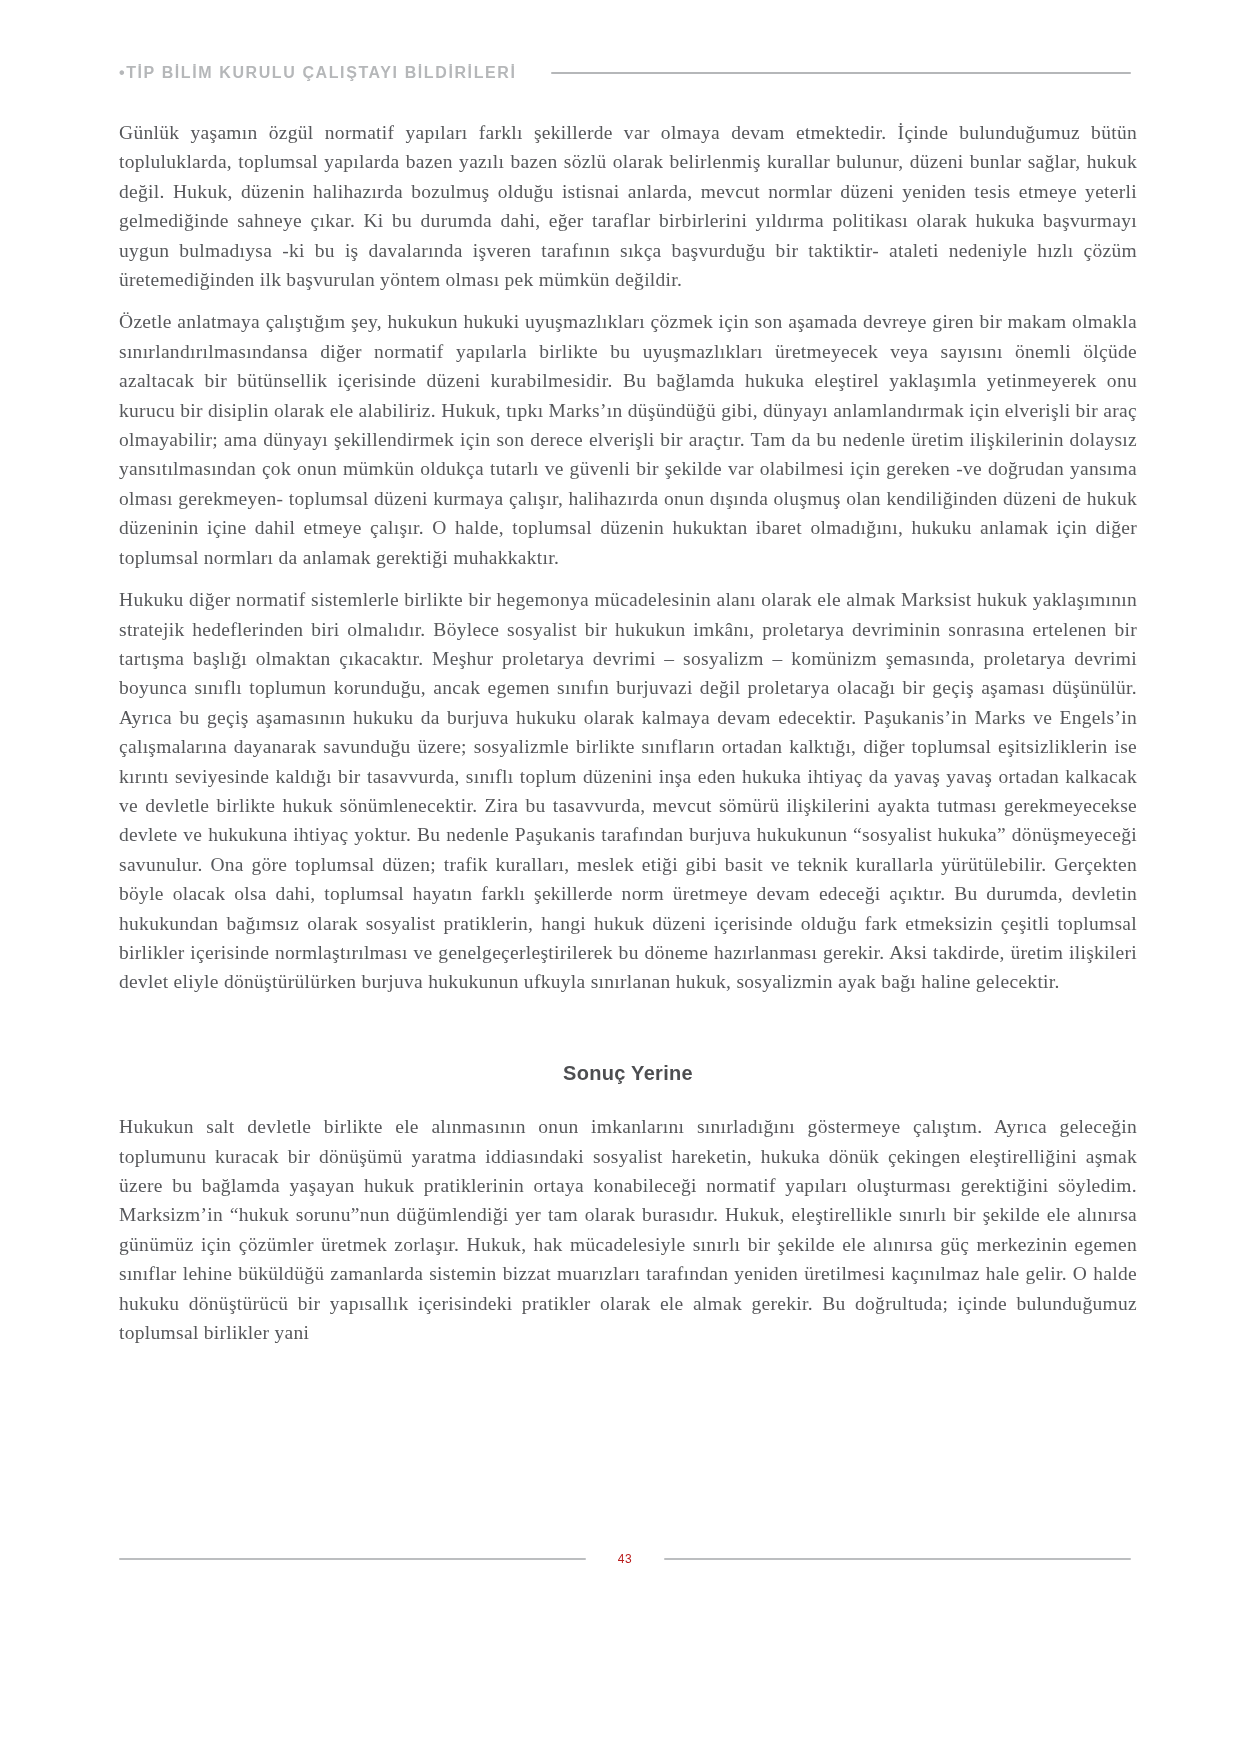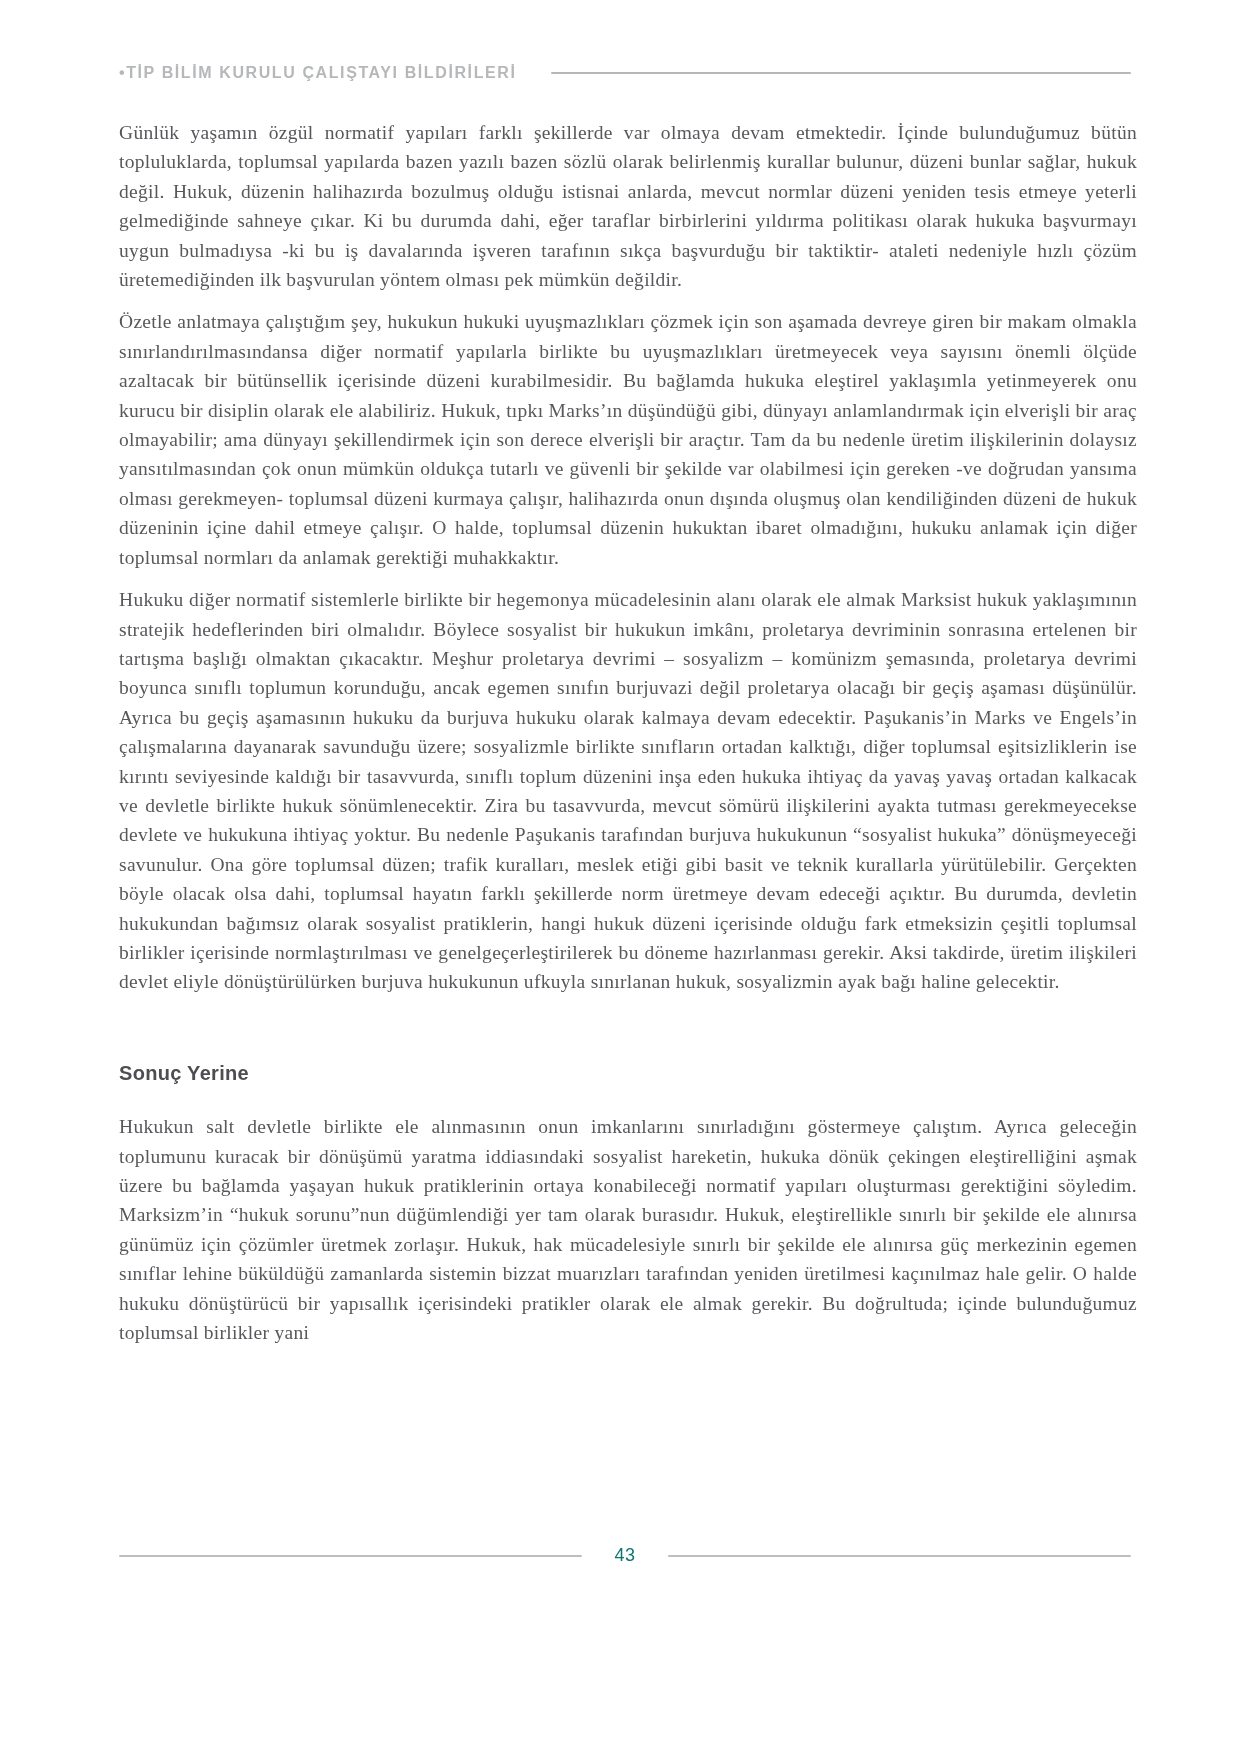--- a/index.html
+++ b/index.html
@@ -62,43 +62,43 @@
     font-family: Liberation Serif, serif;
   }
 
   .section-heading {
     margin-top: 62px;
     margin-bottom: 24px;
     font-size: 20px;
     font-weight: bold;
     color: #4d4e51;
     letter-spacing: 0.3px;
-    text-align: left;
+    text-align: center;
   }
 
   
   .page-footer {
     position: absolute;
     bottom: 188px;
     left: 107px;
     right: 110px;
     display: flex;
     align-items: center;
     gap: 26px;
   }
 
   .page-footer .footer-rule {
     flex: 1;
     height: 2px;
     background: #bcbec0;
   }
 
   .page-footer .page-number {
-    font-size: 18px;
-    color: #0f766e;
+    font-size: 12px;
+    color: #b91c1c;
     letter-spacing: 0.5px;
     white-space: nowrap;
   }
 </style>
 </head>
 <body>
 
 <div class="page">
 
   <div class="running-header">

